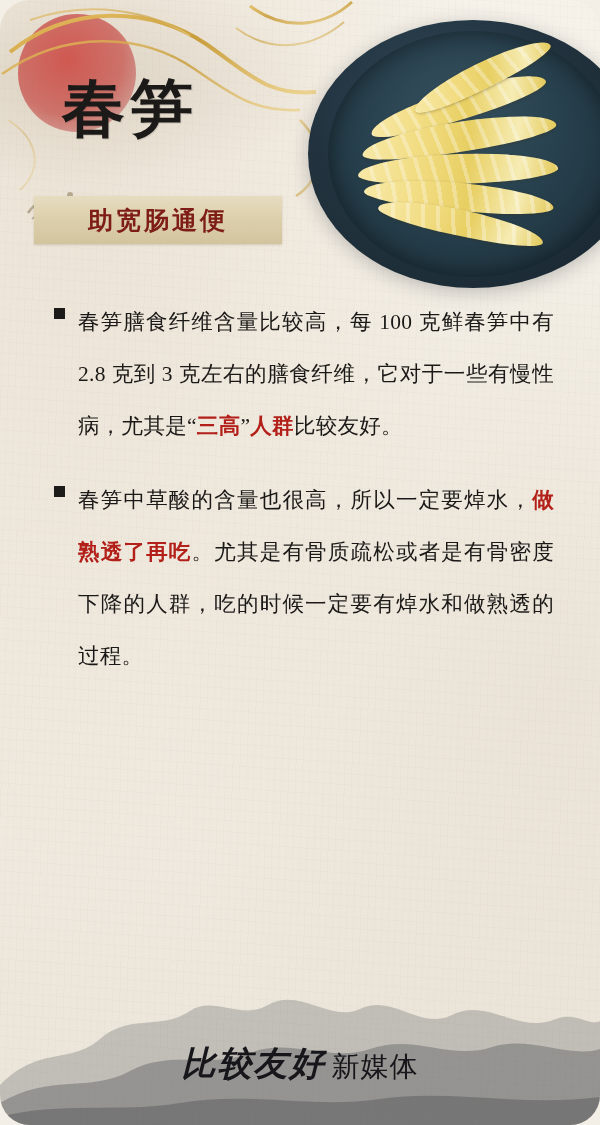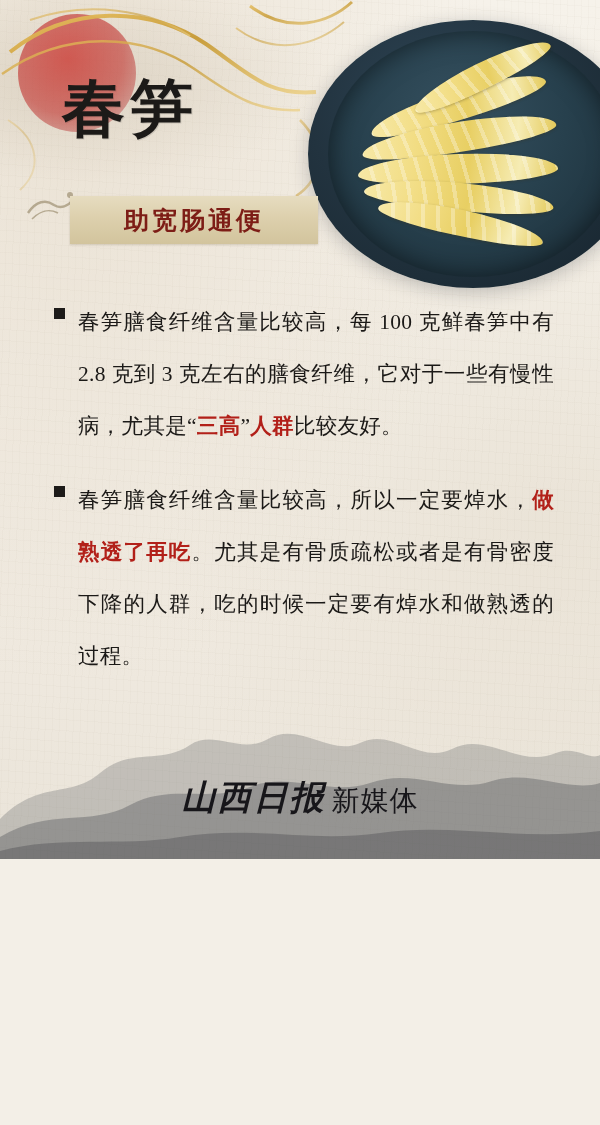--- a/index.html
+++ b/index.html
@@ -10,26 +10,27 @@
     width: 600px;
     height: 1125px;
     overflow: hidden;
     font-family: "Liberation Serif", "DejaVu Serif", serif;
     background: #f3efe7;
     position: relative;
   }
   .poster {
     position: relative;
     width: 600px;
-    height: 859px;
+    height: 1125px;
     background:
       radial-gradient(ellipse at 12% 8%, rgba(226,214,196,0.55) 0%, rgba(243,239,231,0) 55%),
       radial-gradient(ellipse at 92% 62%, rgba(228,220,205,0.5) 0%, rgba(243,239,231,0) 50%),
       linear-gradient(180deg, #f6f2ea 0%, #f2ede4 45%, #efe9df 75%, #eae4d9 100%);
     overflow: hidden;
+    border-radius: 30px;
   }
   
   .paper-texture {
     position: absolute;
     inset: 0;
     background-image:
       repeating-linear-gradient(92deg, rgba(180,168,146,0.05) 0px, rgba(180,168,146,0.05) 1px, rgba(0,0,0,0) 1px, rgba(0,0,0,0) 7px),
       repeating-linear-gradient(4deg, rgba(170,158,138,0.045) 0px, rgba(170,158,138,0.045) 1px, rgba(0,0,0,0) 1px, rgba(0,0,0,0) 11px);
     pointer-events: none;
   }
@@ -123,21 +124,20 @@
     position: absolute;
     left: 34px;
     top: 196px;
     width: 248px;
     height: 48px;
     background: linear-gradient(180deg, #e6dcc0 0%, #ddd0ad 45%, #d2c49d 100%);
     display: flex;
     align-items: center;
     justify-content: center;
     box-shadow: 0 1px 2px rgba(120,104,70,0.25);
-    margin-left: 36px;
   }
   .sub-banner-text {
     font-size: 25px;
     font-weight: bold;
     color: #7d1d16;
     letter-spacing: 3px;
   }
   .banner-seal {
     position: absolute;
     left: 24px;
@@ -266,27 +266,27 @@
     <span class="sub-banner-text">助宽肠通便</span>
   </div>
 
   <div class="content">
     <div class="item">
       <span class="bullet"></span>
       <div class="item-text"><span>春笋膳食纤维含量比较高，每 100 克鲜春笋中有 2.8 克到 3 克左右的膳食纤维，它对于一些有慢性病，尤其是“</span><span class="hl">三高</span><span>”</span><span class="hl">人群</span><span>比较友好。</span></div>
     </div>
     <div class="item">
       <span class="bullet"></span>
-      <div class="item-text"><span>春笋膳食纤维含量比较高，所以一定要焯水，</span><span class="hl">做熟透了再吃</span><span>。尤其是有骨质疏松或者是有骨密度下降的人群，吃的时候一定要有焯水和做熟透的过程。</span></div>
+      <div class="item-text"><span>春笋中草酸的含量也很高，所以一定要焯水，</span><span class="hl">做熟透了再吃</span><span>。尤其是有骨质疏松或者是有骨密度下降的人群，吃的时候一定要有焯水和做熟透的过程。</span></div>
     </div>
   </div>
 
   <svg class="ink-bottom" viewBox="0 0 600 190" preserveAspectRatio="none">
     <path d="M0,150 C40,110 70,130 100,104 C130,78 160,96 190,76 C214,60 240,86 268,70 C300,52 330,88 360,74 C392,58 420,96 452,80 C486,62 520,100 556,84 C576,76 590,92 600,86 L600,190 L0,190 Z" fill="rgba(96,98,104,0.30)"></path>
     <path d="M0,168 C50,138 90,158 130,136 C170,114 210,134 250,118 C290,102 330,128 370,114 C414,98 450,126 492,112 C530,100 570,124 600,114 L600,190 L0,190 Z" fill="rgba(70,72,78,0.35)"></path>
     <path d="M0,182 C60,166 120,178 180,168 C250,156 310,174 380,164 C450,154 520,172 600,162 L600,190 L0,190 Z" fill="rgba(52,54,60,0.30)"></path>
   </svg>
 
   <div class="footer">
-    <span class="brand-main">山西日报</span>
+    <span class="brand-main">比较友好</span>
     <span class="brand-sub">新媒体</span>
   </div>
 </div>
 
 </body></html>

